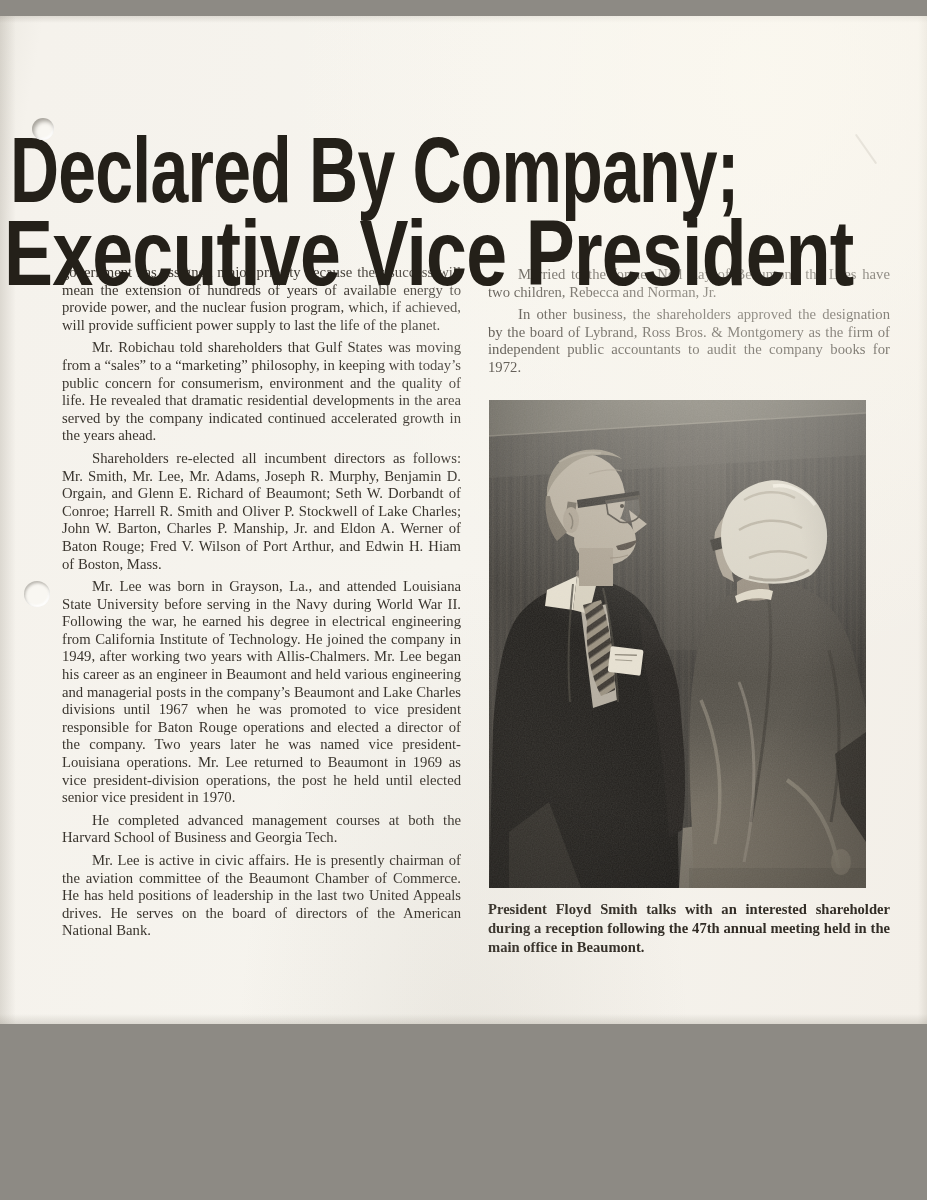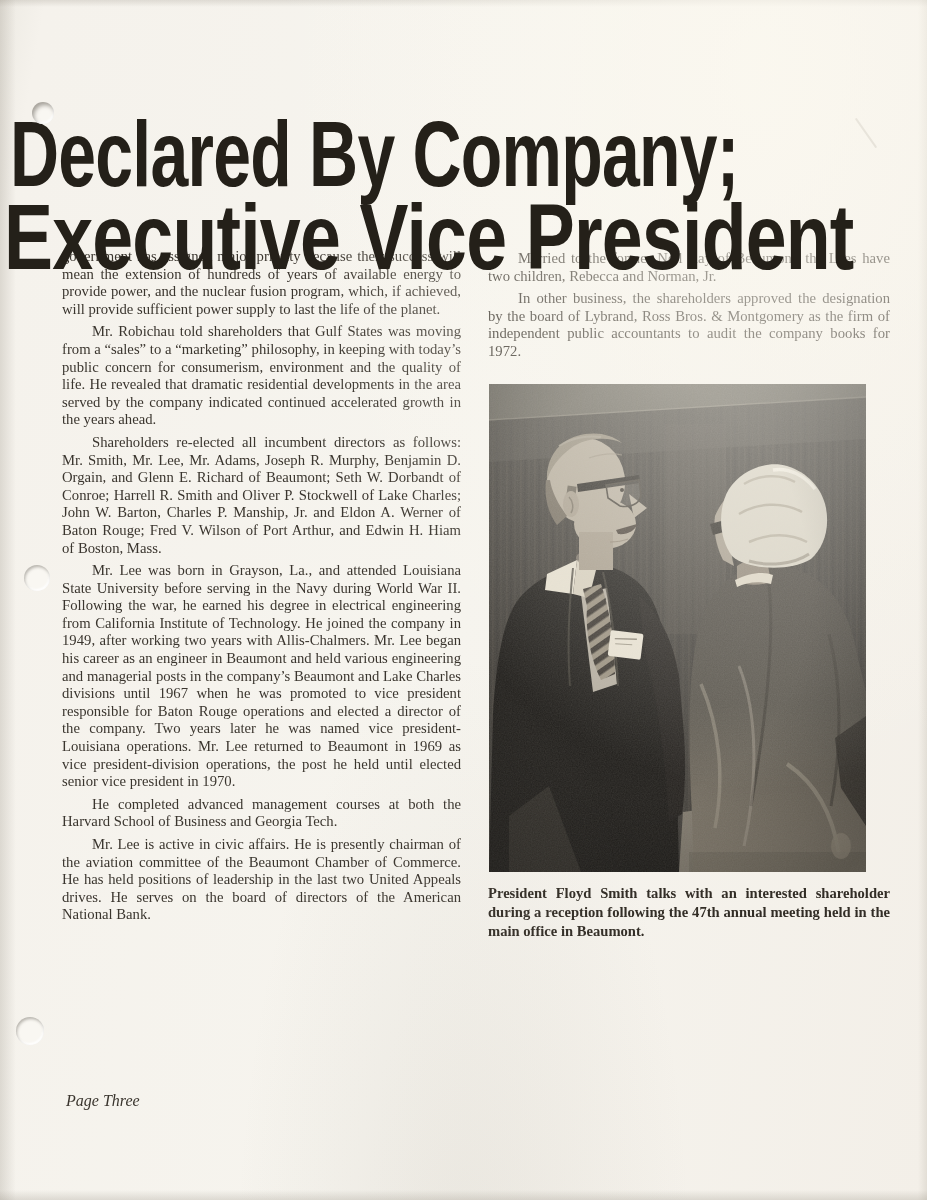--- a/index.html
+++ b/index.html
@@ -1,17 +1,17 @@
 <!DOCTYPE html>
 <html><head>
 <meta charset="utf-8">
 <style>
   html,body{margin:0;padding:0;background:#8d8a84;}
   .page{
-    position:relative;width:927px;height:1200px;margin:0 auto;
+    position:relative;width:927px;height:1008px;margin:16px auto;
     background:linear-gradient(100deg,#edeae3 0%,#f5f2ec 4%,#f6f4ee 50%,#f3efe8 100%);
     overflow:hidden;
     font-family:"Liberation Serif",serif;
   }
   .sheen{position:absolute;inset:0;pointer-events:none;
     background:radial-gradient(ellipse at 82% 6%,rgba(252,249,240,.75),rgba(252,249,240,0) 45%),
                radial-gradient(ellipse at 50% 108%,rgba(160,152,138,.14),rgba(160,152,138,0) 35%);}
   .edge-left{position:absolute;left:0;top:0;bottom:0;width:16px;
     background:linear-gradient(90deg,rgba(130,123,110,.22),rgba(130,123,110,0));}
   .edge-top{position:absolute;left:0;top:0;right:0;height:7px;

